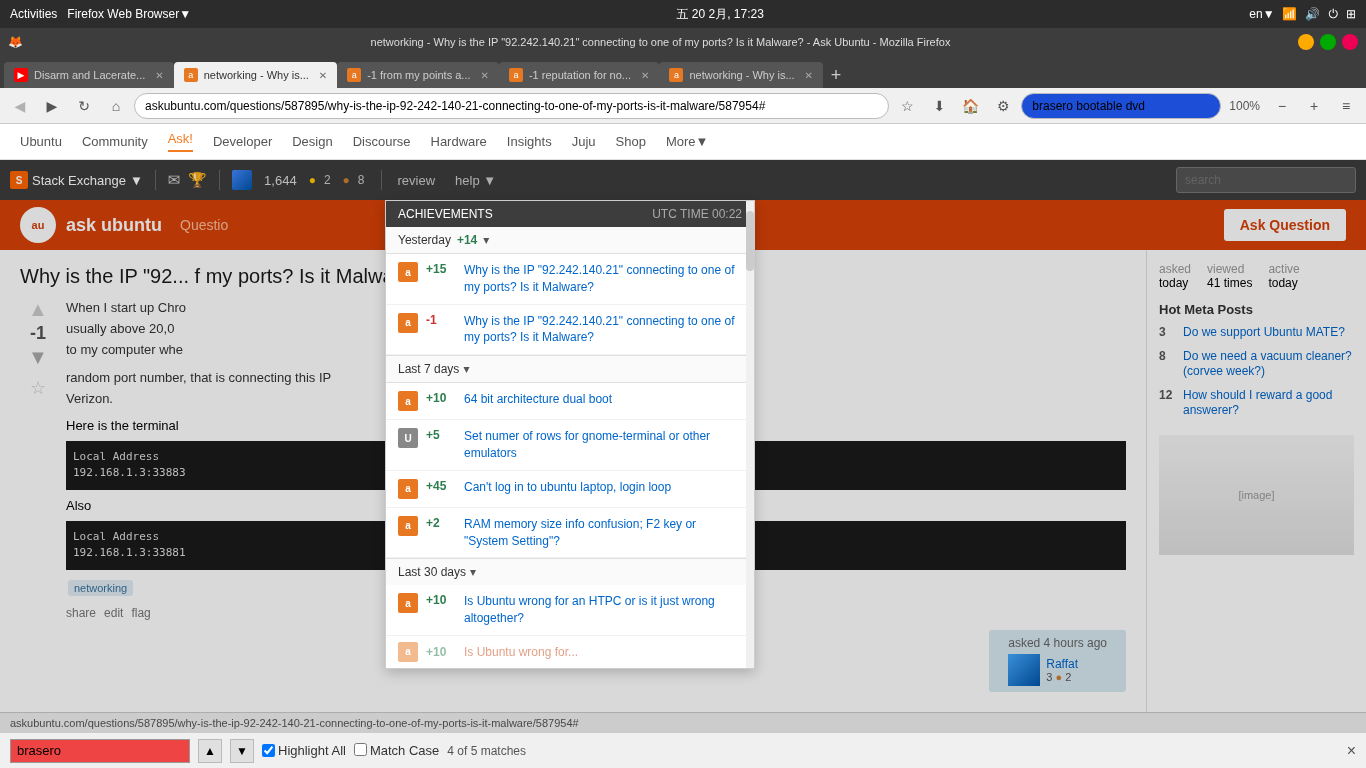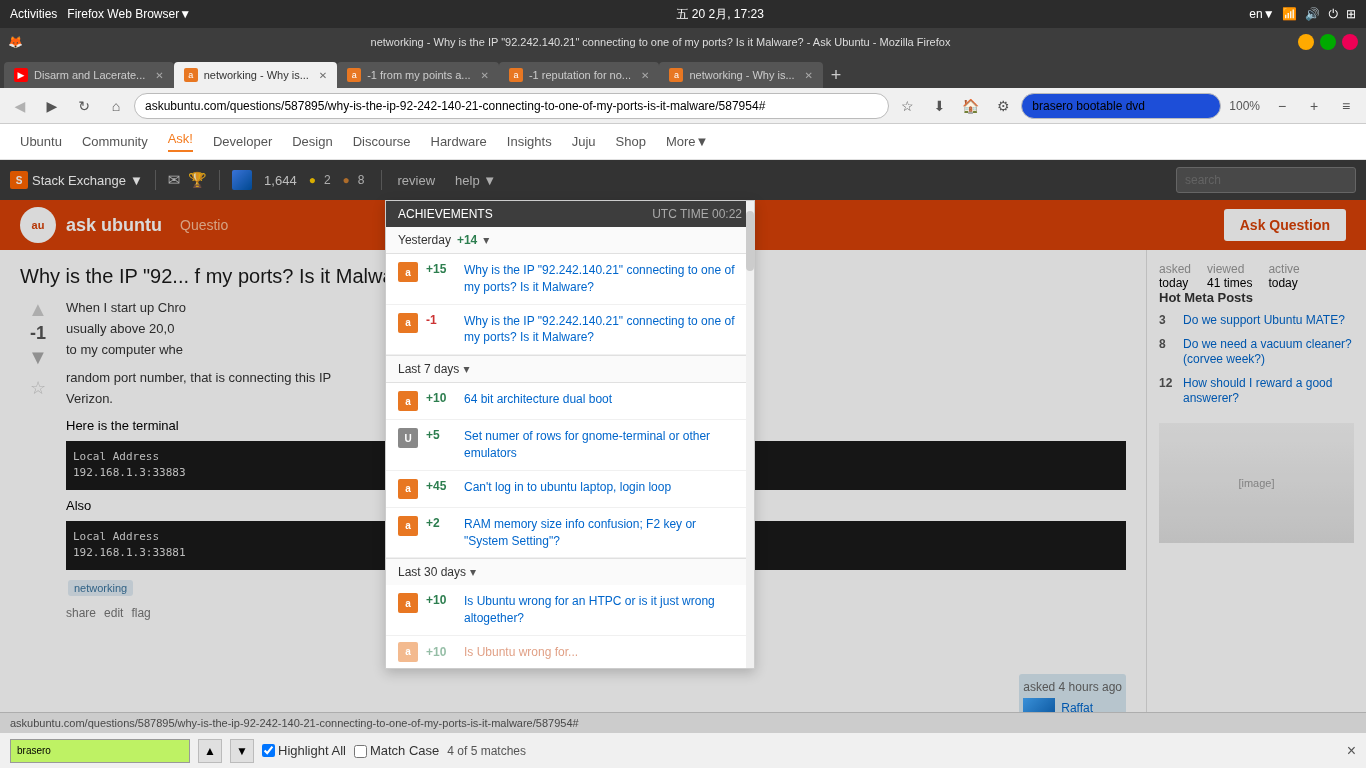--- a/index.html
+++ b/index.html
@@ -223,22 +223,22 @@
       padding: 0 10px;
       gap: 8px;
       z-index: 9999;
     }
 
     .find-input {
       height: 24px;
       width: 180px;
       border: 1px solid #999;
       padding: 0 6px;
-      font-size: 10px;
-      background: #bef264;
+      font-size: 13px;
+      background: #ef4444;
     }
 
     .find-nav-btn {
       width: 24px; height: 24px;
       background: #e0e0e0;
       border: 1px solid #bbb;
       cursor: pointer;
       font-size: 12px;
       display: flex; align-items: center; justify-content: center;
     }
@@ -458,39 +458,39 @@
             </div>
             <div class="action-links">
               <a>share</a>
               <a>edit</a>
               <a>flag</a>
             </div>
           </div>
         </div>
 
         <div style="display:flex; justify-content:flex-end; margin-top:10px;">
-          <div style="background:#d7e8f1; padding:6px 4px; border-radius:3px; font-size:12px;margin-top:44px;">
+          <div style="background:#d7e8f1; padding:6px 19px; border-radius:3px; font-size:12px;">
             <div style="color:#666;">asked 4 hours ago</div>
             <div style="display:flex;align-items:center;gap:6px;margin-top:4px;">
               <div style="width:32px;height:32px;background:linear-gradient(135deg,#4af,#05a);"></div>
               <div>
                 <span style="color:#06c;cursor:pointer;">Raffat</span>
                 <div style="font-size:11px;color:#555;">
                   <span>3</span>
                   <span style="color:#cd7f32;">●</span>
                   <span>2</span>
                 </div>
               </div>
             </div>
           </div>
         </div>
       </div>
 
       <div style="width:220px;padding:12px;border-left:1px solid #e0e0e0;overflow:hidden;">
-        <div style="display:flex;gap:16px;font-size:12px;">
+        <div style="display:flex;gap:16px;font-size:12px;margin-bottom:12px;">
           <div>
             <div style="color:#999;">asked</div>
             <div>today</div>
           </div>
           <div>
             <div style="color:#999;">viewed</div>
             <div>41 times</div>
           </div>
           <div>
             <div style="color:#999;">active</div>
@@ -601,21 +601,21 @@
   </div>
 
   <div class="find-bar">
     <input class="find-input" type="text" value="brasero" style="">
     <button class="find-nav-btn">▲</button>
     <button class="find-nav-btn">▼</button>
     <label style="font-size:13px;color:#333;cursor:pointer;display:flex;align-items:center;gap:3px;">
       <input type="checkbox" checked="" style="">
       <span>Highlight All</span>
     </label>
-    <label style="font-size:13px;color:#333;cursor:pointer;display:flex;align-items:flex-end;gap:3px;">
+    <label style="font-size:13px;color:#333;cursor:pointer;display:flex;align-items:flex-start;gap:3px;">
       <input type="checkbox" style="">
       <span>Match Case</span>
     </label>
     <span style="font-size:12px;color:#555;">4 of 5 matches</span>
     <button class="find-close" style="margin-left:auto;font-size:16px;cursor:pointer;background:none;border:none;color:#555;">×</button>
   </div>
 
 </div>
 
 </body></html>

